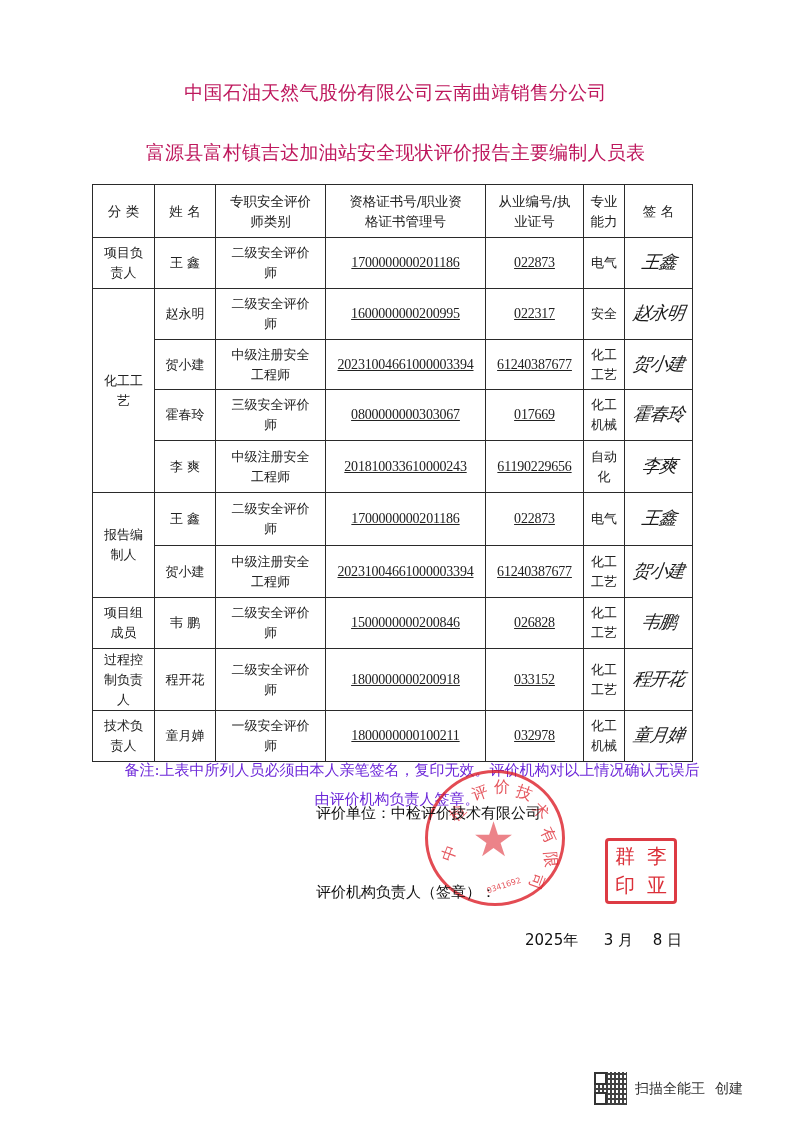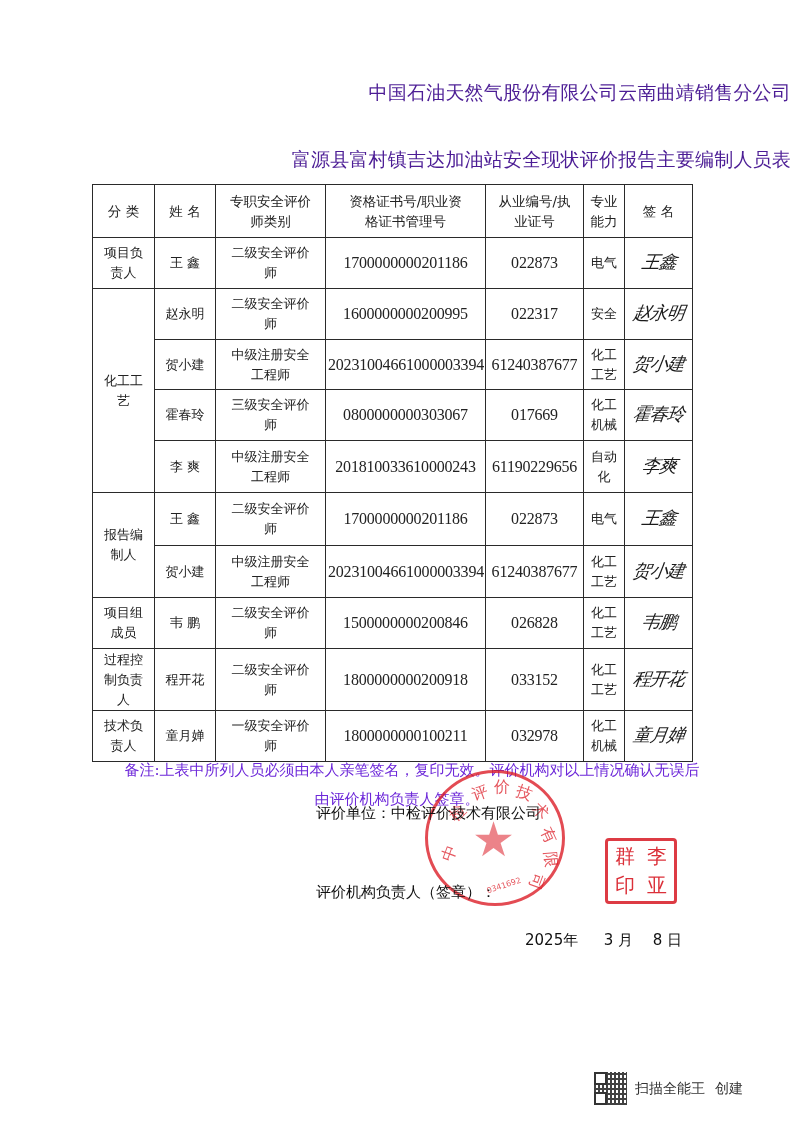--- a/index.html
+++ b/index.html
@@ -1,41 +1,41 @@
 <!DOCTYPE html>
 <html><head>
   <meta charset="utf-8">
   <style>
     * { box-sizing: border-box; margin: 0; padding: 0; }
     html, body { width: 793px; height: 1123px; background: #ffffff; overflow: hidden; }
     body { position: relative; font-family: "DejaVu Serif", "Liberation Serif", serif; color: #1a1a1a; }
 
     .title {
-      position: absolute; left: 0; width: 791px; text-align: right;
+      position: absolute; left: 0; width: 791px; text-align: center;
       font-family: "DejaVu Sans", "Liberation Sans", sans-serif;
-      font-size: 19px; color: #4c1d95; letter-spacing: 0.2px;
+      font-size: 19px; color: #be185d; letter-spacing: 0.2px;
     }
     #title1 { top: 80px; }
-    #title2 { top: 147px; }
+    #title2 { top: 140px; }
 
     table.roster {
       position: absolute; left: 92px; top: 184px;
       border-collapse: collapse; table-layout: fixed;
       width: 600px;
       font-family: "DejaVu Serif", "Liberation Serif", serif;
       font-size: 13px; color: #222;
     }
     table.roster td, table.roster th {
       border: 1.4px solid #2a2a2a;
       text-align: center; vertical-align: middle;
       font-weight: normal; line-height: 20px;
       padding: 0 2px;
     }
     table.roster th { font-family: "DejaVu Sans", "Liberation Sans", sans-serif; font-size: 13.5px; }
-    .num { font-family: "Liberation Serif", "DejaVu Serif", serif; font-size: 16px; letter-spacing: -0.2px; }
+    .num { font-family: "Liberation Serif", "DejaVu Serif", serif; font-size: 14px; letter-spacing: -0.2px; text-decoration: underline; }
     .wrap { display: inline-block; white-space: normal; }
     .sig {
       font-family: "DejaVu Serif", serif; font-style: italic; font-size: 18px;
       color: #1a1a1a; letter-spacing: -1px; transform: skewX(-8deg);
       display: inline-block; white-space: nowrap;
     }
 
     .note {
       position: absolute; left: 92px; width: 610px;
       font-size: 15px; line-height: 29px; color: #6d28d9; text-align: center;

